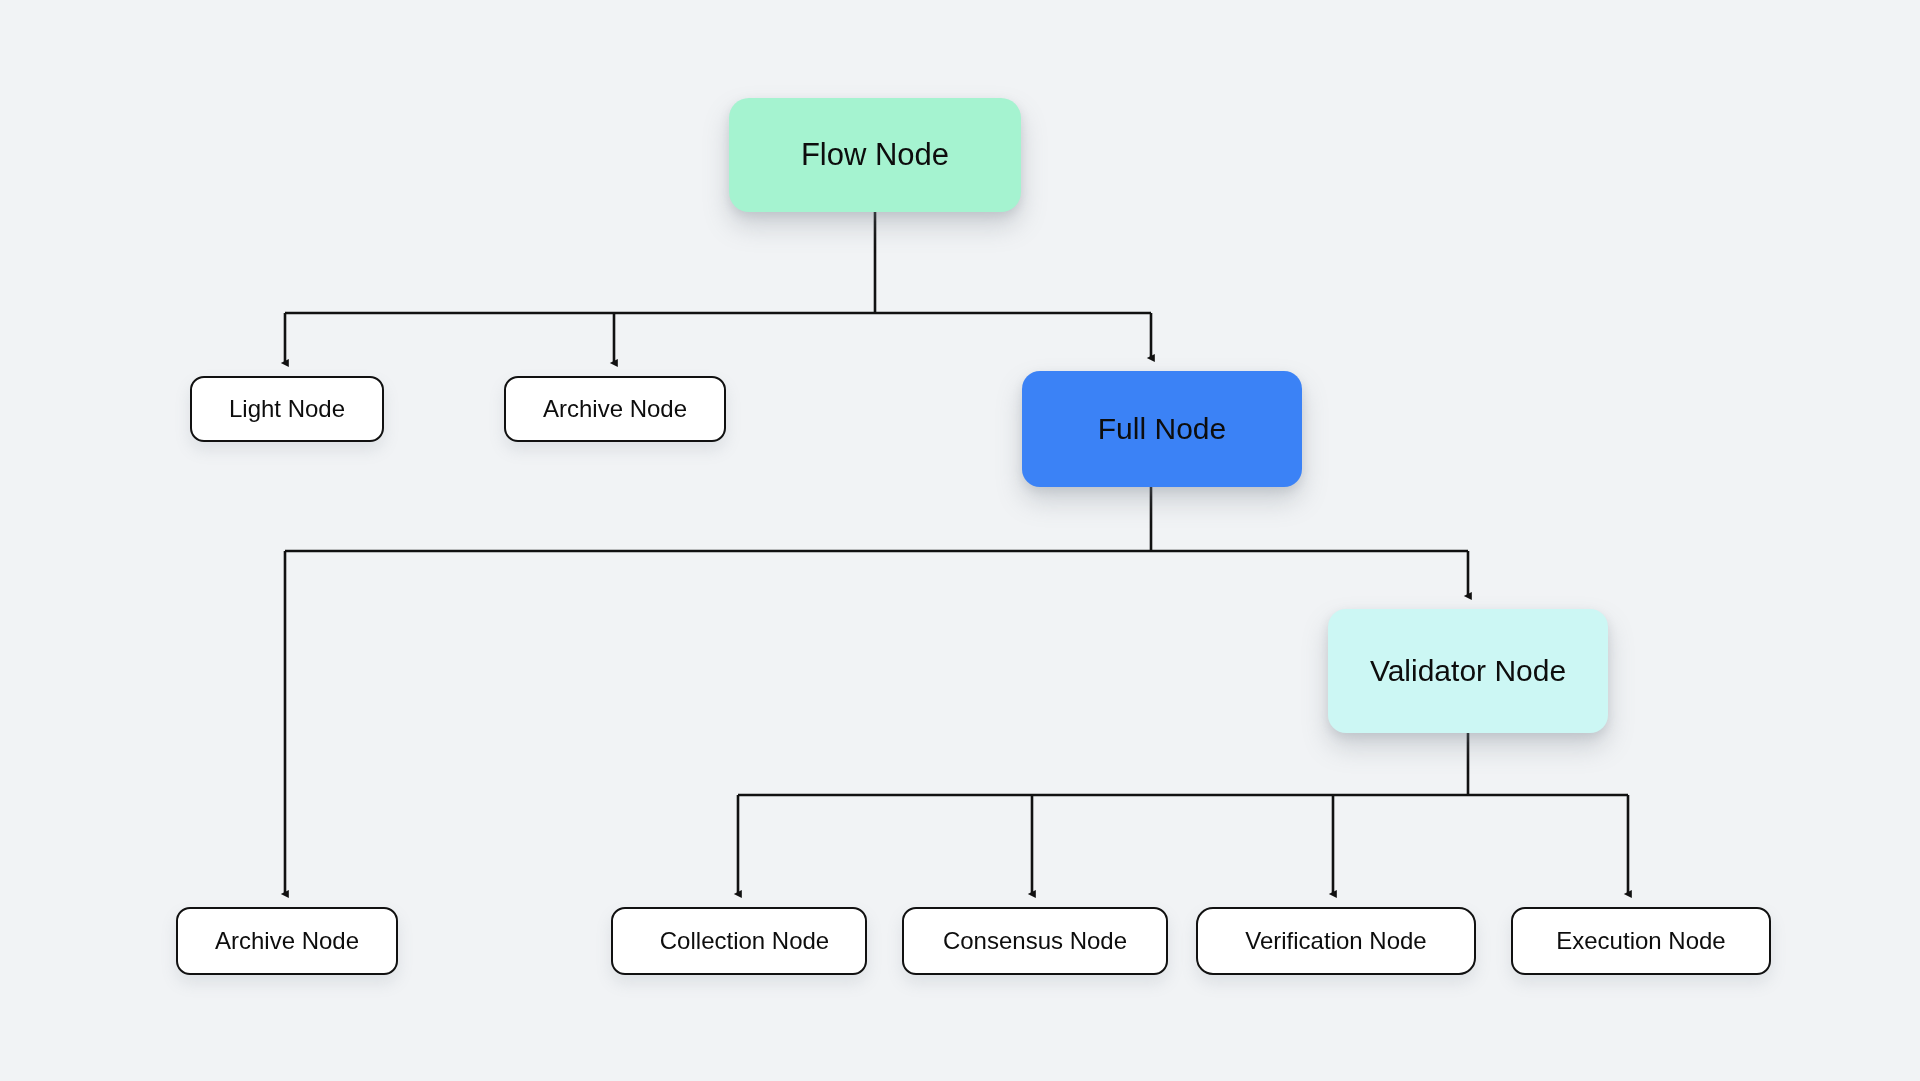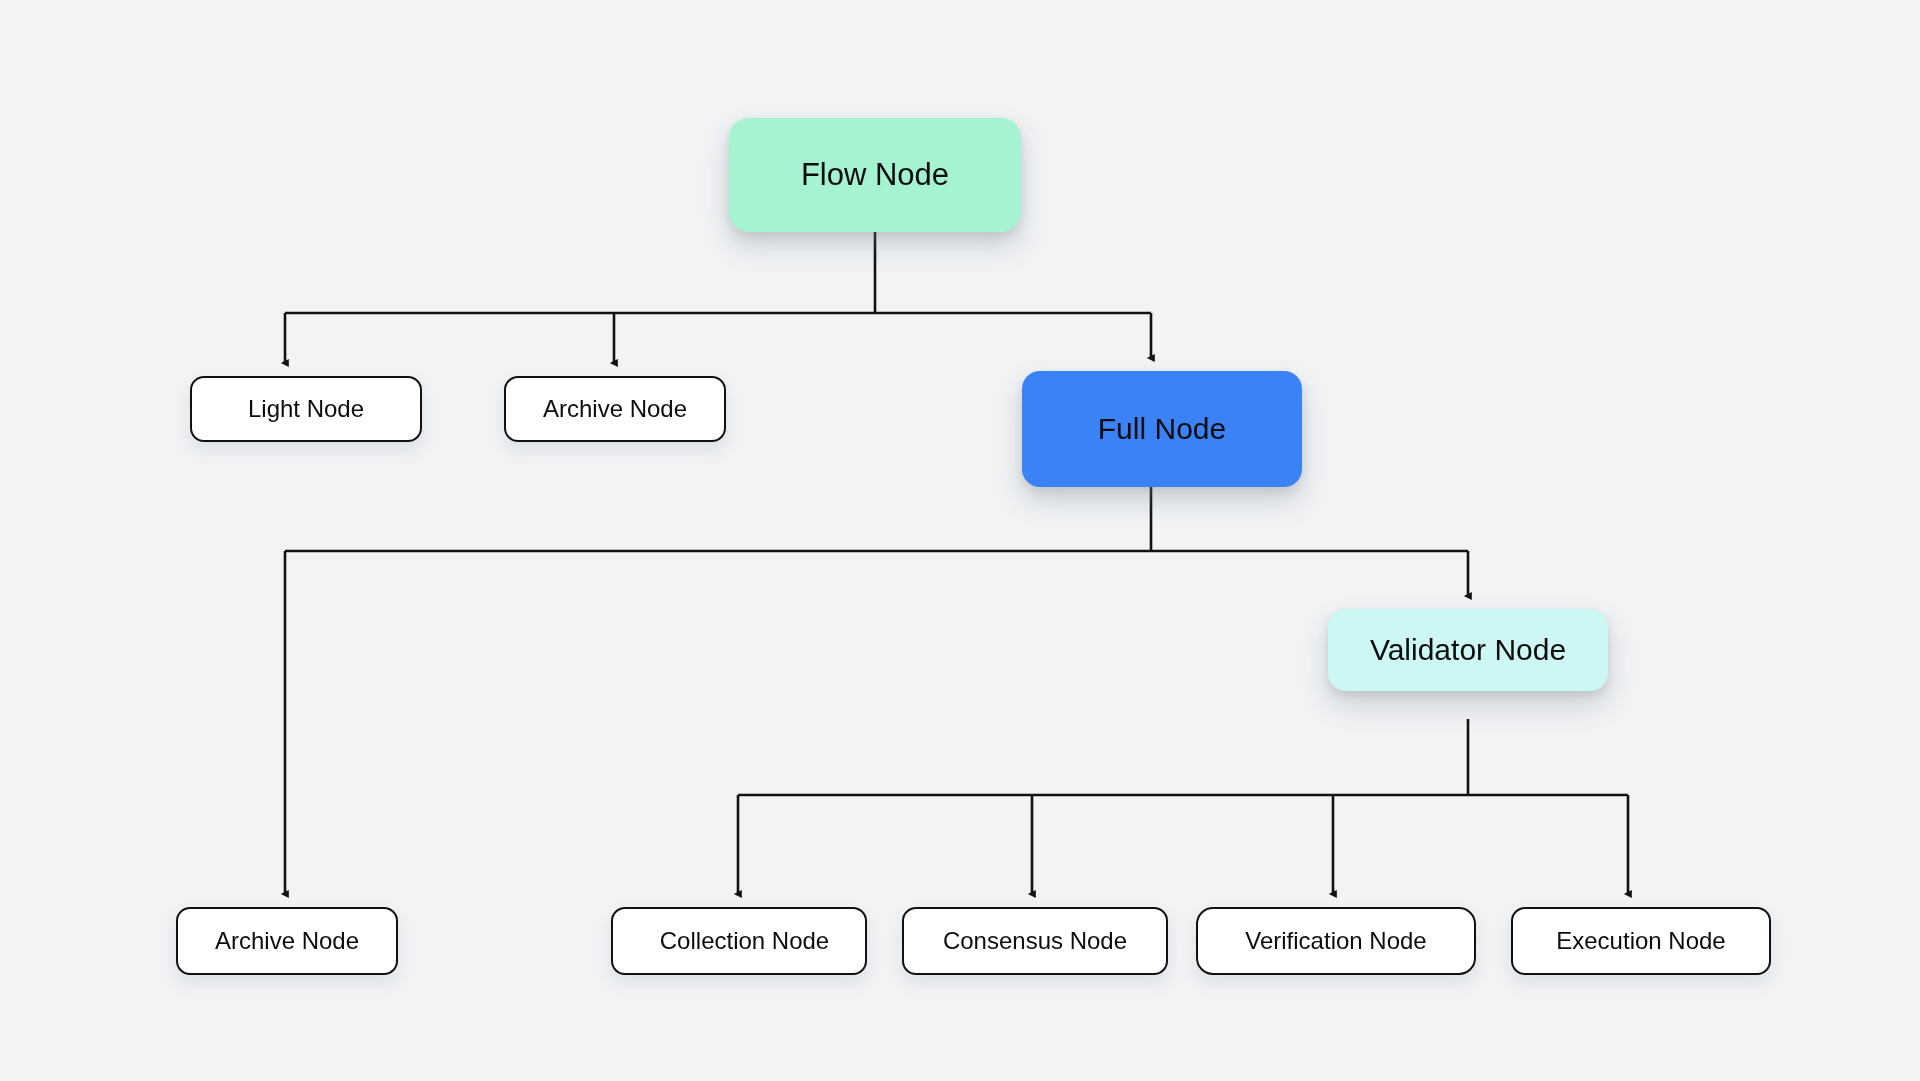--- a/index.html
+++ b/index.html
@@ -43,21 +43,20 @@
   .node.filled {
     border: none;
     border-radius: 18px;
     box-shadow: 0 14px 26px rgba(120,130,140,0.30),
                 0 4px 10px rgba(120,130,140,0.18);
   }
   .node.root {
     background: #a5f3d0;
     font-size: 31px;
     border-radius: 20px;
-    margin-top: 20px;
   }
   .node.full {
     background: #3b82f6;
     font-size: 30px;
   }
   .node.validator {
     background: #ccf7f4;
     font-size: 30px;
   }
   
@@ -112,37 +111,37 @@
       <path d="M1333,795 L1333,894" marker-end="url(#arrowhead)"></path>
 
       <path d="M1628,795 L1628,894" marker-end="url(#arrowhead)"></path>
     </g>
   </svg>
 
   <div class="node filled root" style="left:729px; top:98px; width:292px; height:114px;">
     <span>Flow Node</span>
   </div>
 
-  <div class="node leaf" style="left:190px; top:376px; width:232px; height:66px;text-align:center;">
+  <div class="node leaf" style="left:190px; top:376px; width:194px; height:66px;text-align:center;">
     <span>Light Node</span>
   </div>
 
   <div class="node leaf" style="left:504px; top:376px; width:222px; height:66px;">
     <span>Archive Node</span>
   </div>
 
   <div class="node filled full" style="left:1022px; top:371px; width:280px; height:116px;">
     <span>Full Node</span>
   </div>
 
   <div class="node leaf" style="left:176px; top:907px; width:222px; height:68px;">
     <span>Archive Node</span>
   </div>
 
-  <div class="node filled validator" style="left:1328px; top:609px; width:280px; height:82px;">
+  <div class="node filled validator" style="left:1328px; top:609px; width:280px; height:124px;">
     <span>Validator Node</span>
   </div>
 
   <div class="node leaf" style="left:611px; top:907px; width:256px; height:68px;padding-left:11px;">
     <span>Collection Node</span>
   </div>
 
   <div class="node leaf" style="left:902px; top:907px; width:266px; height:68px;">
     <span>Consensus Node</span>
   </div>

